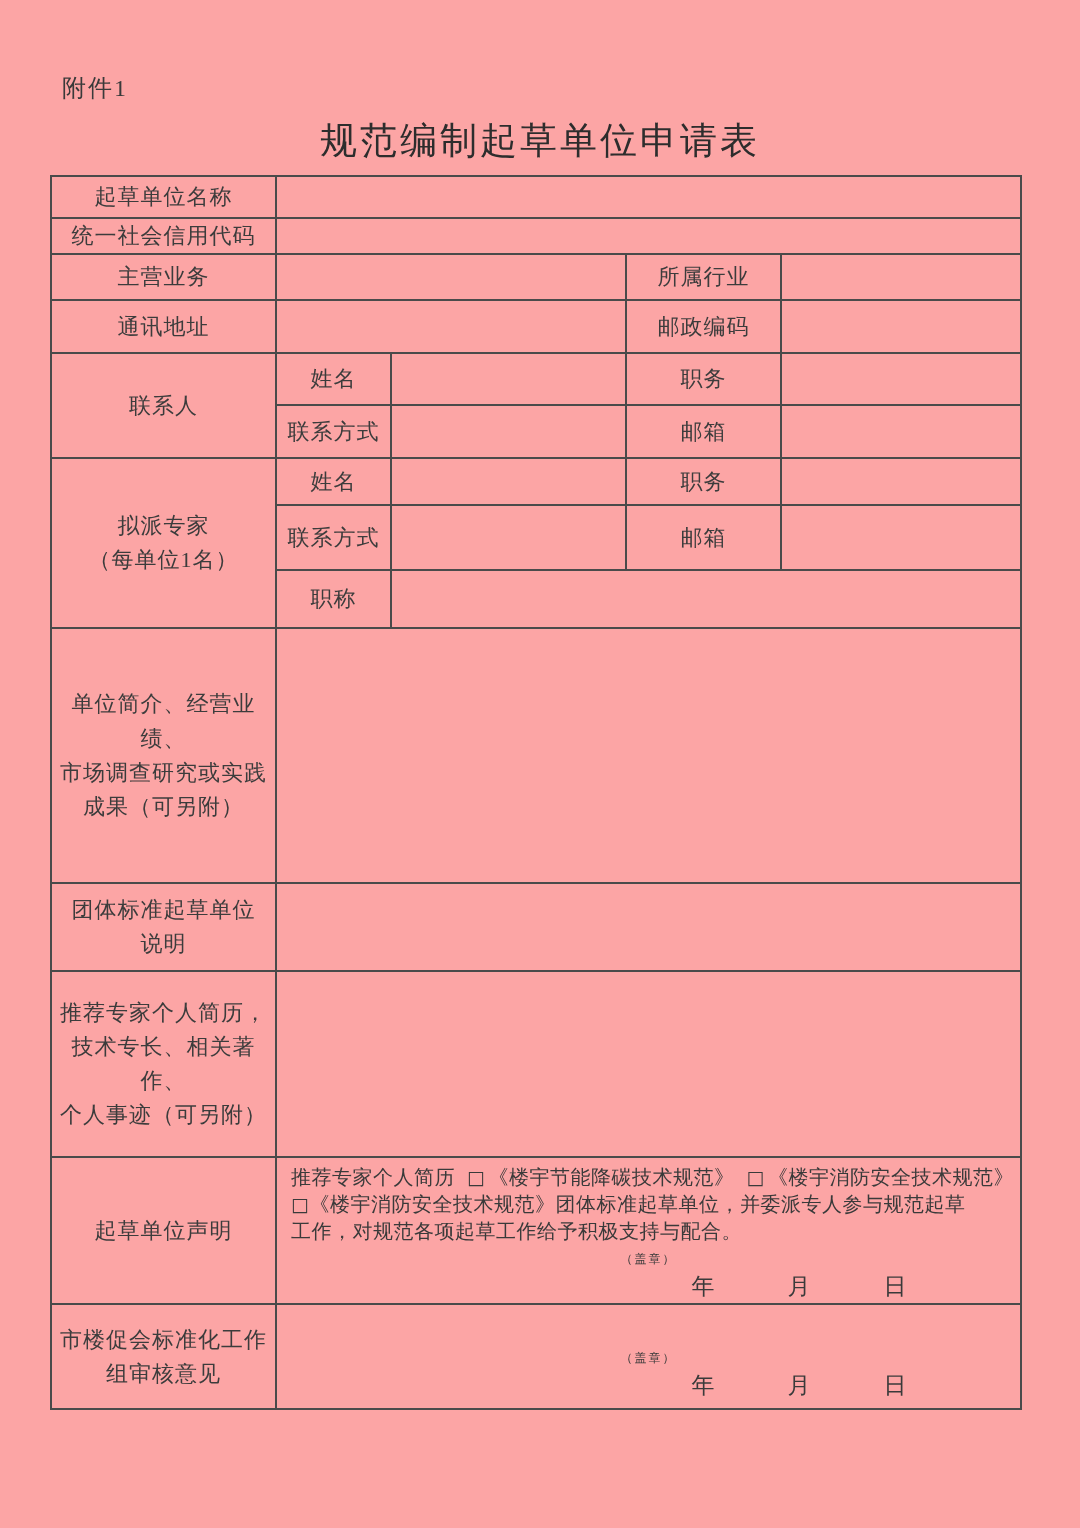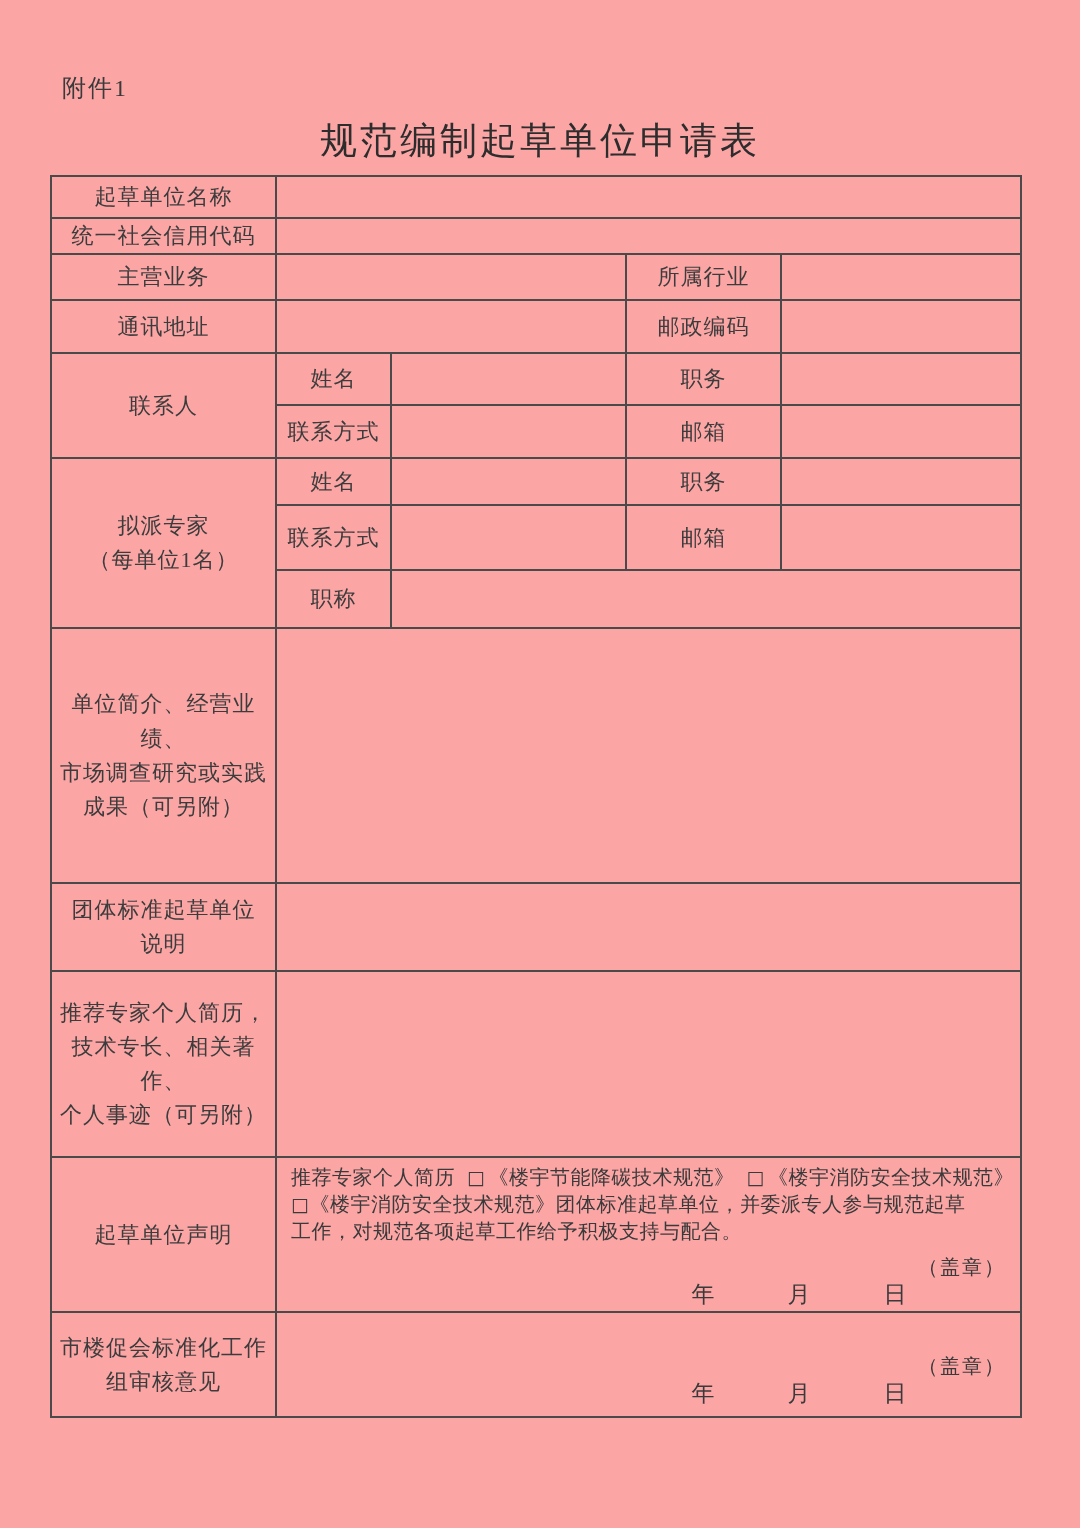--- a/index.html
+++ b/index.html
@@ -38,21 +38,21 @@
   
   td.decl-cell{
     vertical-align:top;
     padding:6px 14px 2px 14px;
     font-size:20px;
     text-align:left;
   }
   .decl-line{line-height:27px;letter-spacing:0.5px;white-space:nowrap;}
   .cb{font-family:"DejaVu Sans","Liberation Sans",sans-serif;font-size:19px;}
   .cb.gap{margin-left:12px;margin-right:3px;}
-  .seal-line{line-height:28px;text-align:right;letter-spacing:2px;font-size:20px;margin-top:8px;}
+  .seal-line{line-height:28px;text-align:center;letter-spacing:2px;font-size:12px;}
   .date-line{line-height:28px;text-align:left;padding-left:56%;letter-spacing:1px;font-size:23px;white-space:pre;}
   
   td.review-cell{vertical-align:bottom;padding:0 14px 8px 14px;font-size:20px;}
 </style>
 </head>
 <body>
 
 <div class="page">
 
   <div class="attachment">附件1</div>

